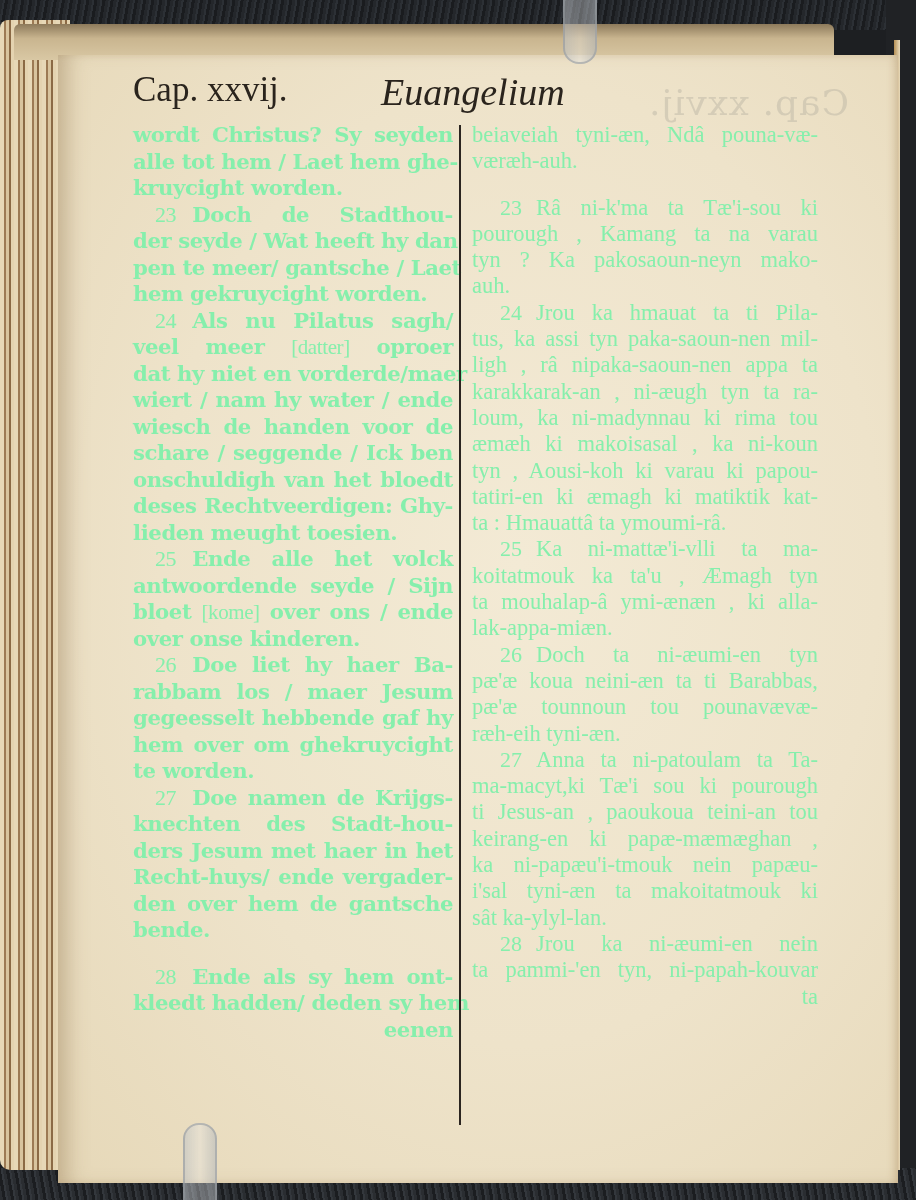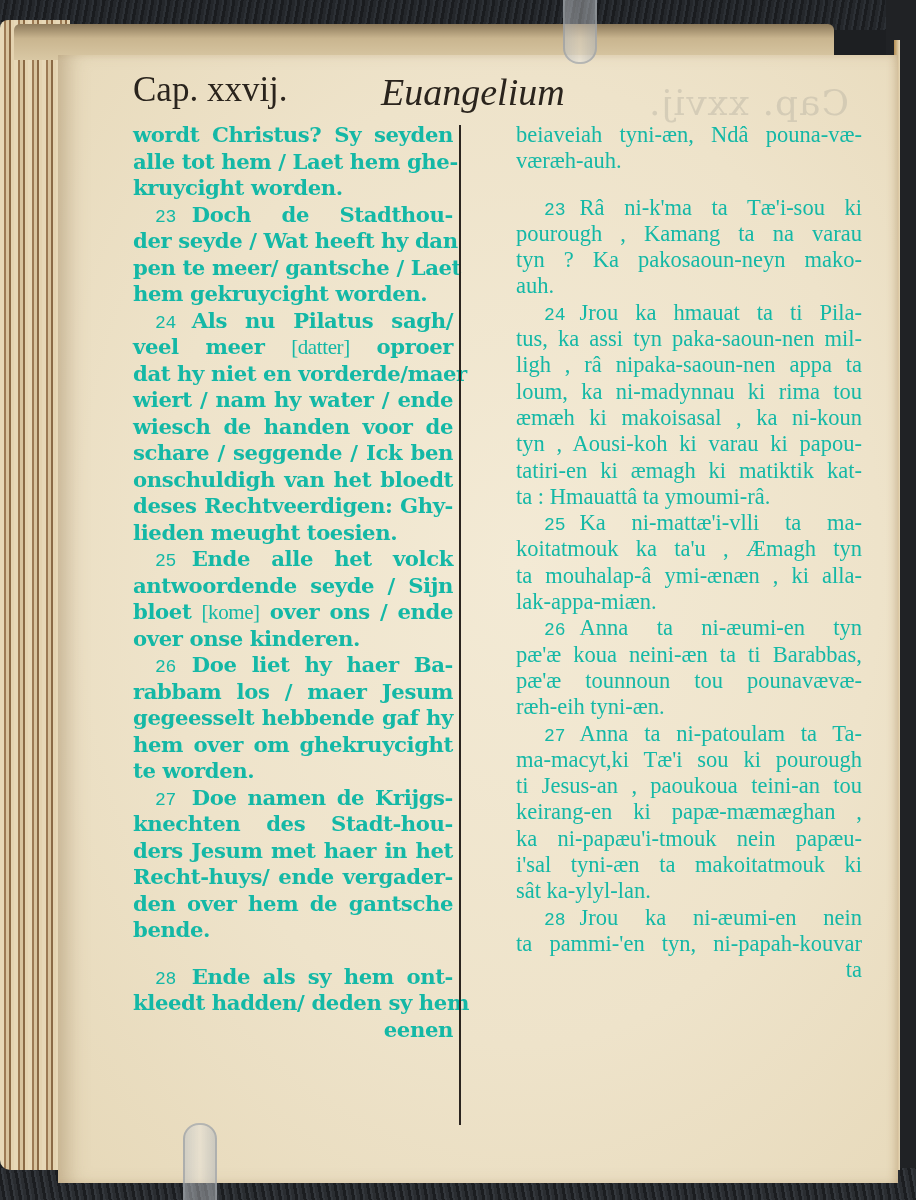--- a/index.html
+++ b/index.html
@@ -23,31 +23,31 @@
   .page-right-edge { position:absolute; left:894px; top:40px; width:6px; height:1130px;
     background: linear-gradient(90deg,#b58f55,#e9dcbd); }
 
   .showthrough { position:absolute; left:648px; top:82px; font-family:"DejaVu Serif", serif;
     font-size:36px; color:#b9b3a3; opacity:.45; transform:scaleX(-1); letter-spacing:1px; }
 
   .header { position:absolute; left:133px; top:70px; width:450px; height:50px; font-family:"Liberation Serif", serif; color:#2a241d; }
   .header .cap { position:absolute; left:0; top:0; font-size:35px; }
   .header .title { position:absolute; left:248px; top:0; font-size:38px;font-style:italic; }
 
-  .col { position:absolute; top:122px; color:#14b8a6; }
+  .col { position:absolute; top:122px; color:#86efac; }
   .col-left { left:133px; width:320px; font-family:"DejaVu Serif", serif; font-weight:bold; font-size:21.2px; line-height:26.5px; letter-spacing:-0.4px; }
-  .col-right { left:472px; width:346px; font-family:"Liberation Serif", serif; font-size:22.5px; line-height:26.3px;margin-left:44px; }
+  .col-right { left:472px; width:346px; font-family:"Liberation Serif", serif; font-size:22.5px; line-height:26.3px; }
   .rule { position:absolute; left:459px; top:125px; width:2px; height:1000px; background:#2b2520; }
 
   .line { display:block; white-space:nowrap; text-align:justify; text-align-last:justify; height:26.5px; }
   .col-right .line { height:26.3px; }
   .line.last { text-align-last:left; }
   .line.right { text-align-last:right; }
   .gap { display:block; }
-  .vnum { font-family:Liberation Mono, monospace; font-weight:normal; font-size:18px; margin-left:22px; margin-right:16px; }
+  .vnum { font-family:Liberation Serif, serif; font-weight:normal; font-size:22px; margin-left:22px; margin-right:16px; }
   .col-right .vnum { margin-left:28px; margin-right:14px; }
   .bracket { font-family:"Liberation Serif", serif; font-weight:normal; font-size:21px; }
 
   .clip { position:absolute; background:linear-gradient(90deg,rgba(190,195,200,.55),rgba(230,232,235,.35),rgba(180,185,190,.55));
     border:2px solid rgba(150,155,160,.6); }
   .clip-top { left:563px; top:-10px; width:30px; height:70px; border-radius:0 0 16px 16px; }
   .clip-bottom { left:183px; top:1123px; width:30px; height:90px; border-radius:16px 16px 0 0; }
 </style>
 </head>
 <body>
@@ -110,30 +110,31 @@
     <span class="line"><span>beiaveiah tyni-æn, Ndâ pouna-væ-</span></span>
     <span class="line last"><span>væræh-auh.</span></span>
     <span class="gap" style="height: 20px;"></span>
     <span class="line"><span class="vnum">23</span><span>Râ ni-k'ma ta Tæ'i-sou ki</span></span>
     <span class="line"><span>pourough , Kamang ta na varau</span></span>
     <span class="line"><span>tyn ? Ka pakosaoun-neyn mako-</span></span>
     <span class="line last"><span>auh.</span></span>
     <span class="line"><span class="vnum">24</span><span>Jrou ka hmauat ta ti Pila-</span></span>
     <span class="line"><span>tus, ka assi tyn paka-saoun-nen mil-</span></span>
     <span class="line"><span>ligh , râ nipaka-saoun-nen appa ta</span></span>
+    <span class="line"><span>karakkarak-an , ni-æugh tyn ta ra-</span></span>
     <span class="line"><span>loum, ka ni-madynnau ki rima tou</span></span>
     <span class="line"><span>æmæh ki makoisasal , ka ni-koun</span></span>
     <span class="line"><span>tyn , Aousi-koh ki varau ki papou-</span></span>
     <span class="line"><span>tatiri-en ki æmagh ki matiktik kat-</span></span>
     <span class="line last"><span>ta : Hmauattâ ta ymoumi-râ.</span></span>
     <span class="line"><span class="vnum">25</span><span>Ka ni-mattæ'i-vlli ta ma-</span></span>
     <span class="line"><span>koitatmouk ka ta'u , Æmagh tyn</span></span>
     <span class="line"><span>ta mouhalap-â ymi-ænæn , ki alla-</span></span>
     <span class="line last"><span>lak-appa-miæn.</span></span>
-    <span class="line"><span class="vnum">26</span><span>Anna ta ni-æumi-en tyn</span></span>
+    <span class="line"><span class="vnum">26</span><span>Doch ta ni-æumi-en tyn</span></span>
     <span class="line"><span>pæ'æ koua neini-æn ta ti Barabbas,</span></span>
     <span class="line"><span>pæ'æ tounnoun tou pounavævæ-</span></span>
     <span class="line last"><span>ræh-eih tyni-æn.</span></span>
     <span class="line"><span class="vnum">27</span><span>Anna ta ni-patoulam ta Ta-</span></span>
     <span class="line"><span>ma-macyt,ki Tæ'i sou ki pourough</span></span>
     <span class="line"><span>ti Jesus-an , paoukoua teini-an tou</span></span>
     <span class="line"><span>keirang-en ki papæ-mæmæghan ,</span></span>
     <span class="line"><span>ka ni-papæu'i-tmouk nein papæu-</span></span>
     <span class="line"><span>i'sal tyni-æn ta makoitatmouk ki</span></span>
     <span class="line last"><span>sât ka-ylyl-lan.</span></span>

